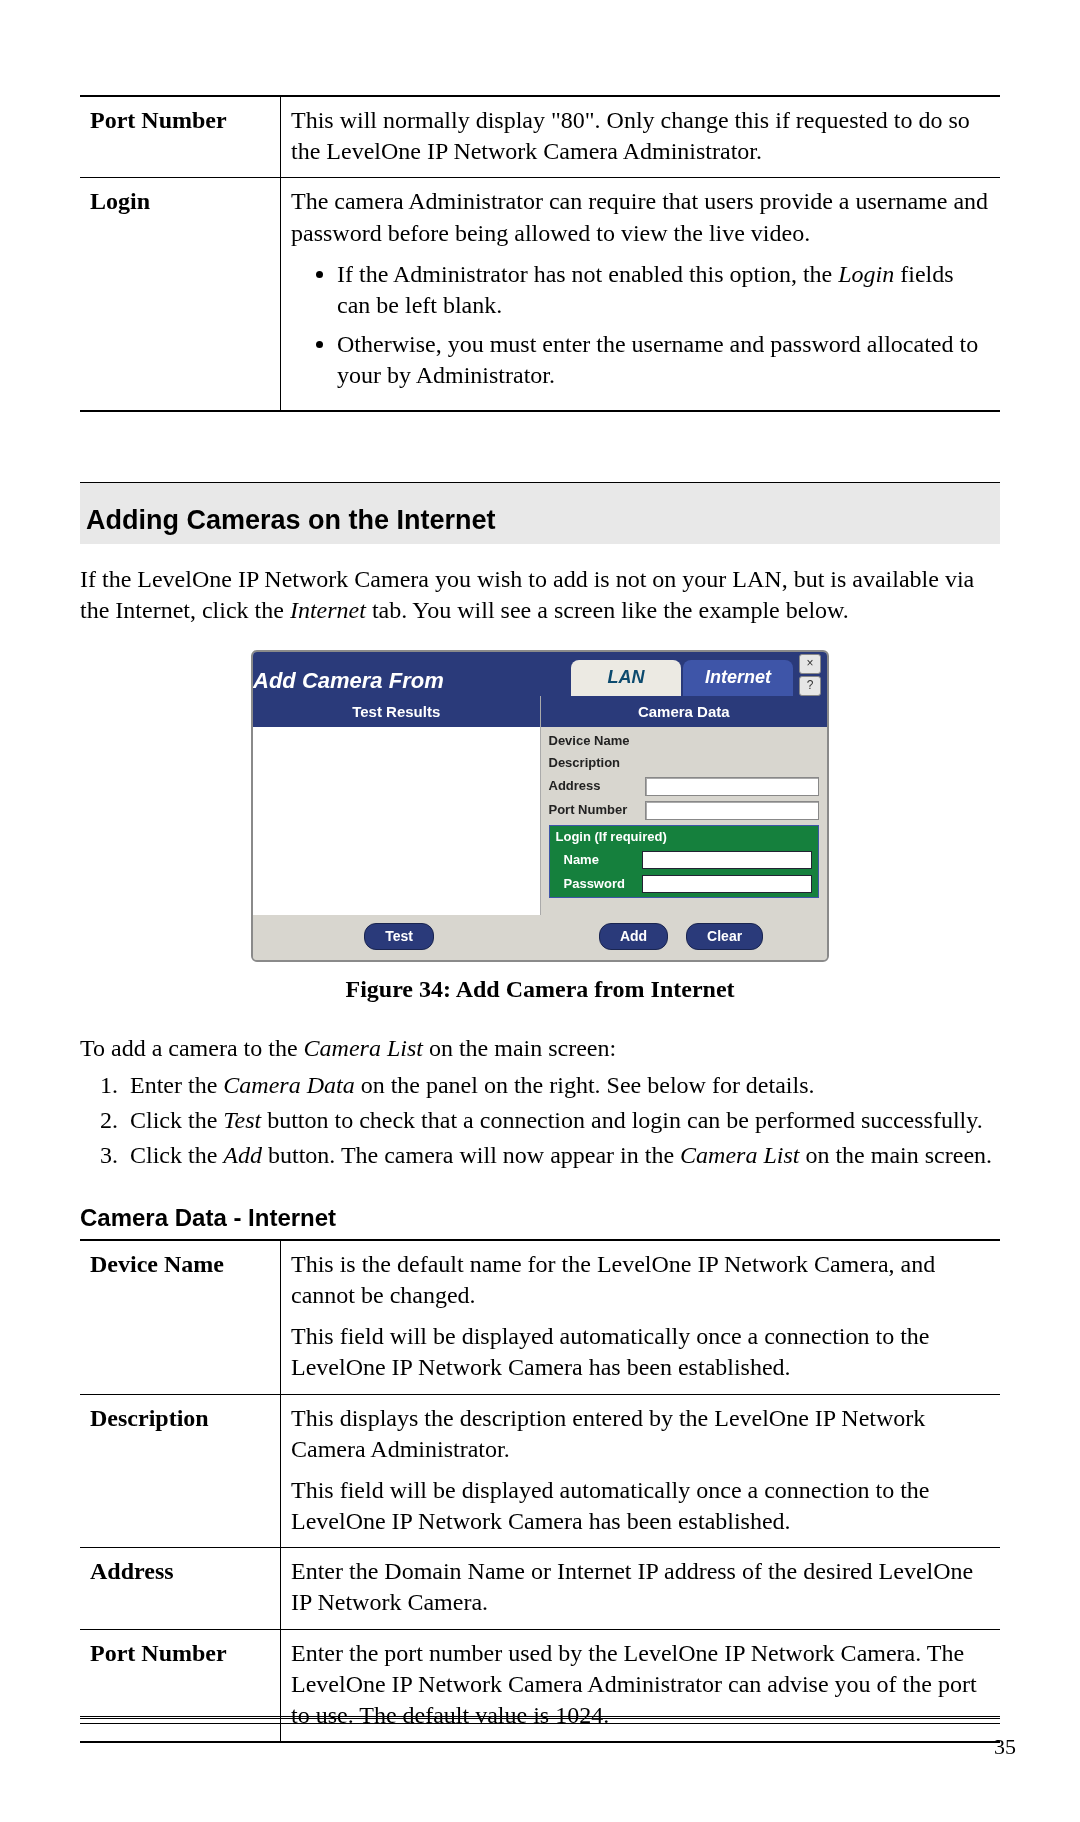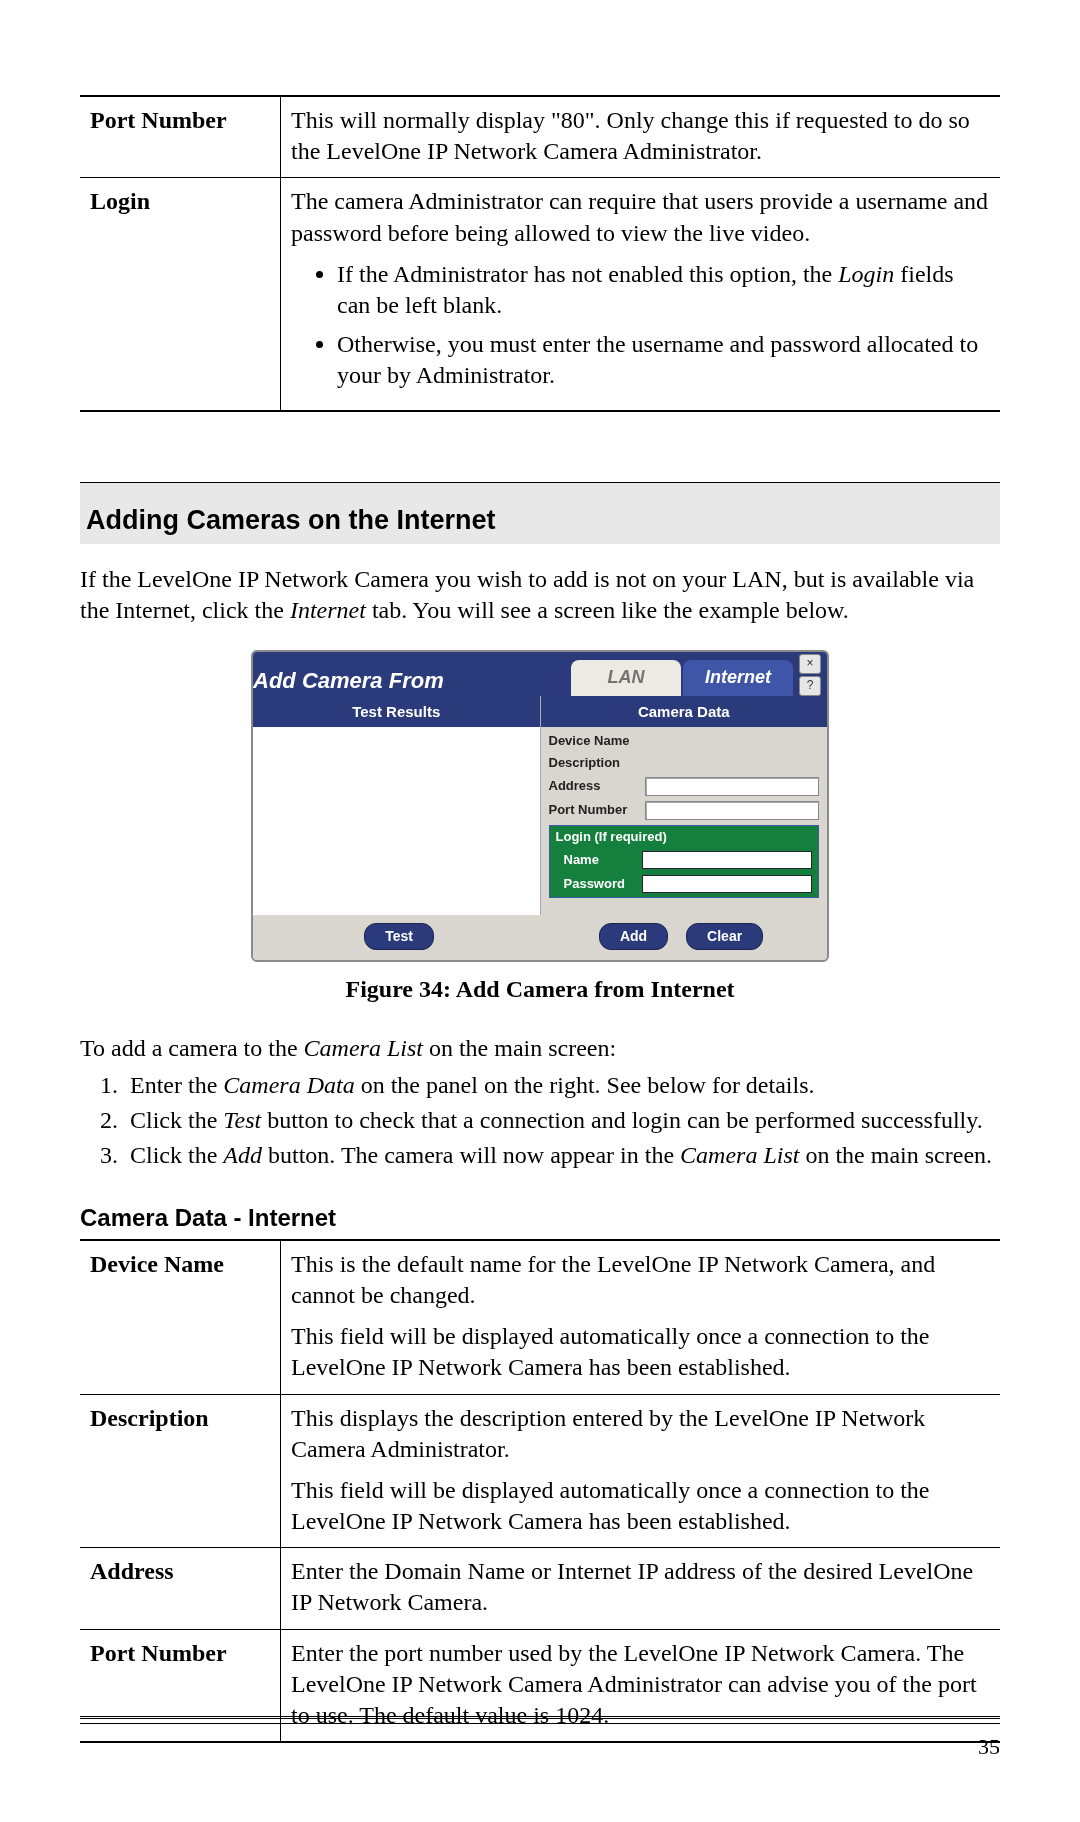--- a/index.html
+++ b/index.html
@@ -95,21 +95,21 @@
     display: flex;
     align-items: center;
     justify-content: center;
     width: 110px;
     border-radius: 8px 8px 0 0;
     margin-right: 2px;
     font-weight: bold;
     font-style: italic;
     font-size: 18px;
   }
-  .tab-lan { background: #eceae3; color: #737373; }
+  .tab-lan { background: #eceae3; color: #0c4a6e; }
   .tab-internet { background: #3e55a8; color: #fff; }
   .dlg-ctrl {
     width: 24px;
     display: flex;
     flex-direction: column;
     gap: 2px;
     margin: 0 4px 0 4px;
   }
   .dlg-ctrl .cbtn {
     width: 20px; height: 18px;
@@ -211,21 +211,21 @@
     border-bottom: 1px solid #000;
   }
   .footer-line::before{
     content:"";
     position:absolute;
     left:0; right:0; top:-3px;
     border-top:1px solid #000;
   }
   .page-num {
     position: absolute;
-    right: 80px;
+    right: 64px;
     bottom: 60px;
     font-size: 22px;
     text-align: center;
   }
 </style>
 </head>
 <body>
 
 <div class="page">
 

